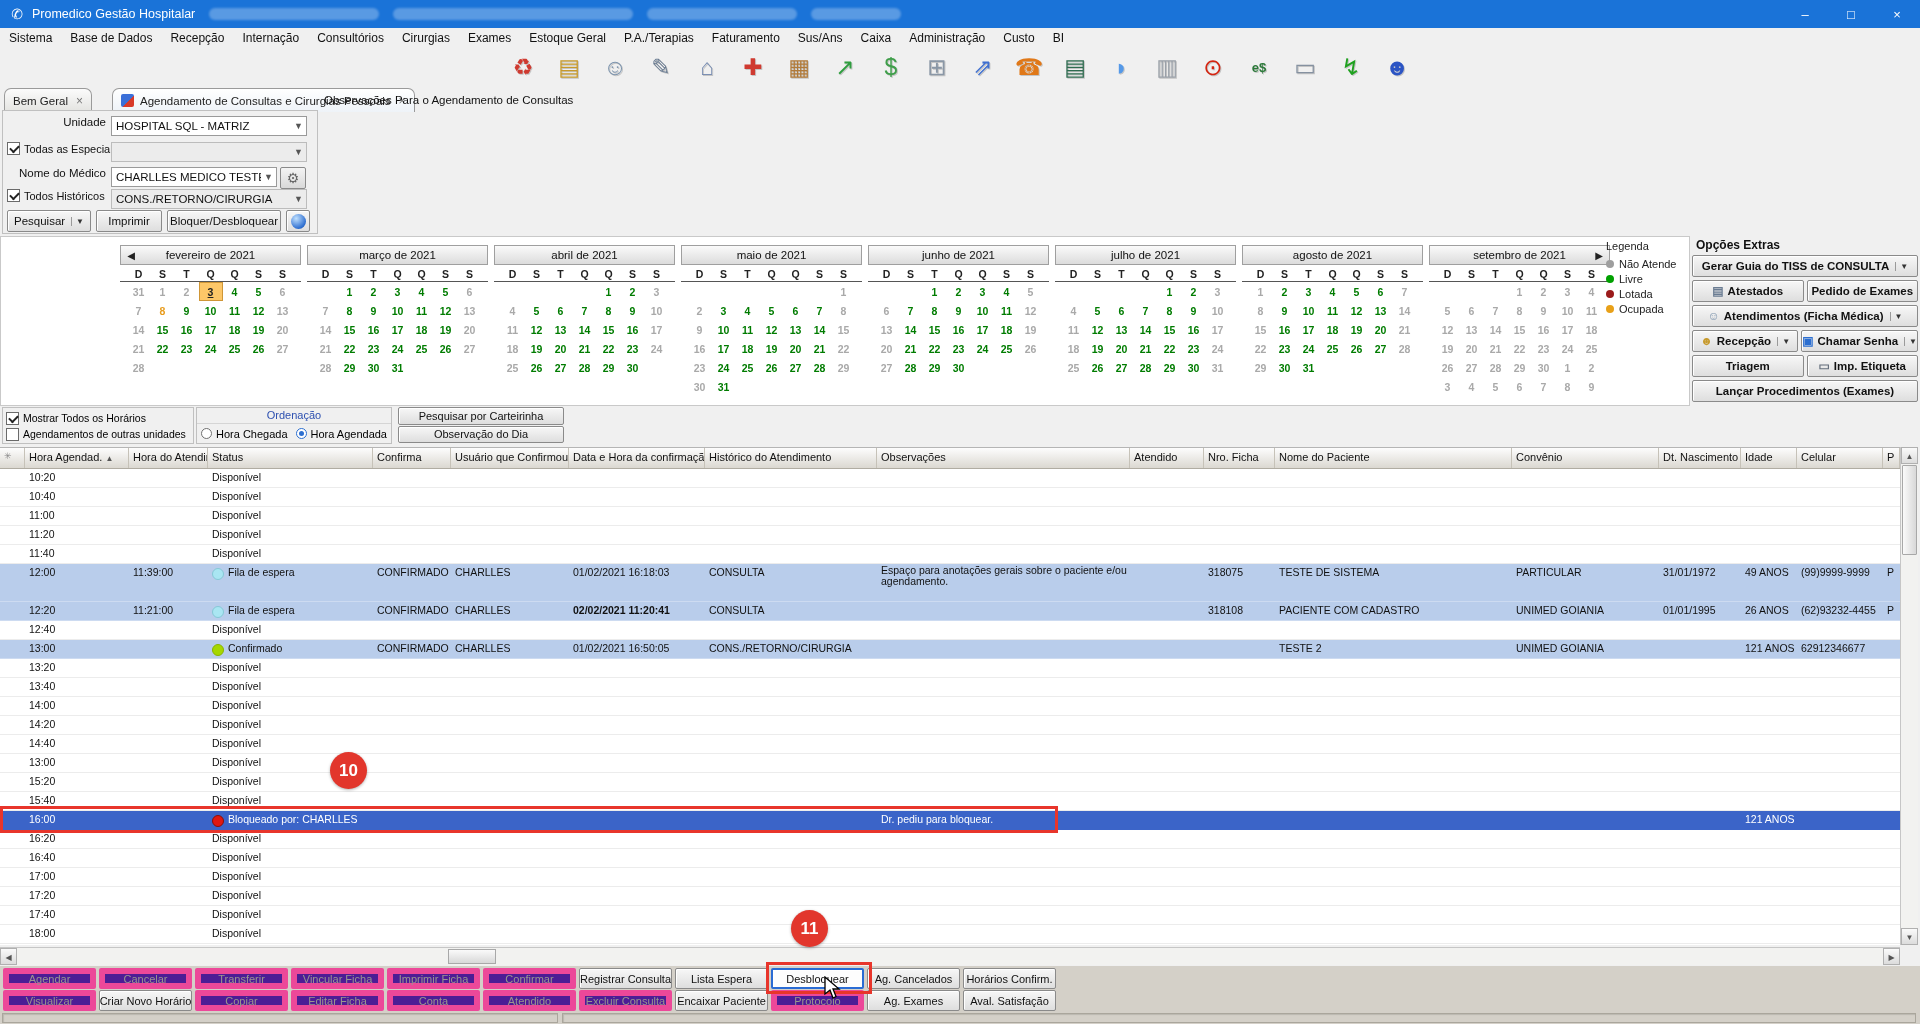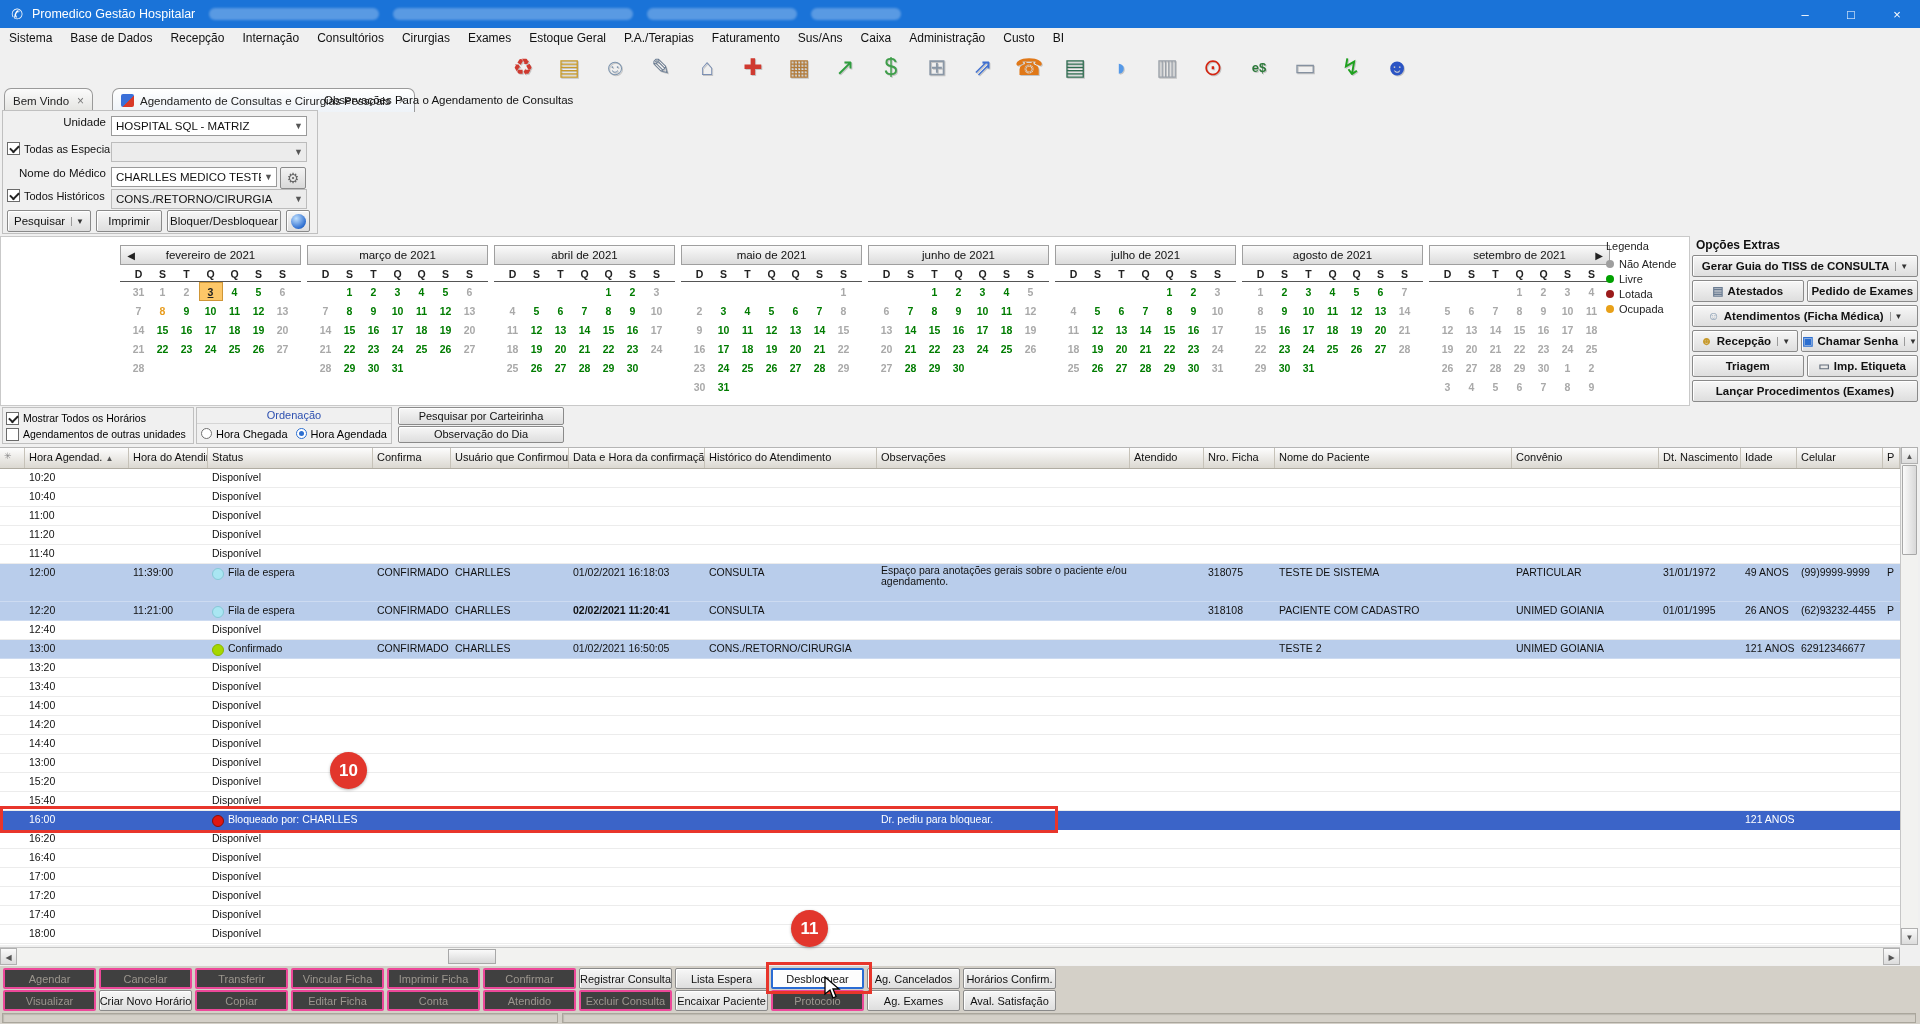--- a/index.html
+++ b/index.html
@@ -131,21 +131,21 @@
   .varrow.bottom { position:absolute; bottom:0; left:0; right:0; }
   .vthumb { position:absolute; left:1px; top:18px; width:15px; height:90px; background:linear-gradient(90deg,#fafafa,#d8d8d8); border:1px solid #a8a8a8; border-radius:1px; }
   .hscroll { position:absolute; left:0; top:947px; width:1900px; height:18px; background:#f2f2f0; border-top:1px solid #c6c6c6; }
   .harrow { position:absolute; top:0; width:17px; height:17px; text-align:center; font-size:8px; color:#555; line-height:17px;
     background:linear-gradient(#fafafa,#dcdcdc); border:1px solid #b0b0b0; }
   .hthumb { position:absolute; left:448px; top:1px; width:48px; height:15px; background:linear-gradient(#fafafa,#d8d8d8); border:1px solid #a8a8a8; }
 
   
   .btnbar { position:absolute; left:0; top:966px; width:1920px; height:46px; background:#d4d0c8; }
   .bbtn { position:absolute; width:93px; height:21px; font-size:11px; }
-  .bbtn.dis { background:#404040; color:#9b968e; border:2px solid #ec4899; box-shadow:none; }
+  .bbtn.dis { background:#4c1d95; color:#9b968e; border:6px solid #ec4899; box-shadow:none; }
   .bbtn.focus { background:#fdfdfd; border:2px solid #2a6cd4; font-weight:normal; }
 
   .statusstrip { position:absolute; left:0; top:1012px; width:1920px; height:12px; background:#d4d0c8; }
   .spanel { position:absolute; top:1px; height:10px; border:1px solid #aaa69c; box-shadow:inset 1px 1px 1px rgba(0,0,0,.12); }
 
   
   .ann-rowbox { position:absolute; left:0px; top:806px; width:1058px; height:27px; border:3px solid #e8352b; z-index:50; }
   .ann-btnbox { position:absolute; left:766px; top:962px; width:106px; height:32px; border:3px solid #e8352b; z-index:50; }
   .ann-circle { position:absolute; width:37px; height:37px; border-radius:50%; background:#e2362c; color:#fff;
     font-size:17px; font-weight:bold; display:flex; align-items:center; justify-content:center; z-index:51;
@@ -247,21 +247,21 @@
       </div>
       <div class="tool" style="left: 1333px;">
         <span style="color: rgb(31, 161, 31);">↯</span>
       </div>
       <div class="tool" style="left: 1379px;">
         <span style="color: rgb(43, 84, 196);">☻</span>
       </div>
     </div>
   <div class="tabstrip" id="tabstrip">
       <div class="tab" style="left: 4px;">
-        <span>Bem Vindo</span>
+        <span>Bem Geral</span>
         <span class="close">×</span>
       </div>
       <div class="tab active" style="left: 112px;">
         <span class="tabicon"></span>
         <span>Agendamento de Consultas e Cirurgias Pessoais</span>
         <span class="close">×</span>
       </div>
     </div>
 
   <div class="filterpanel">

